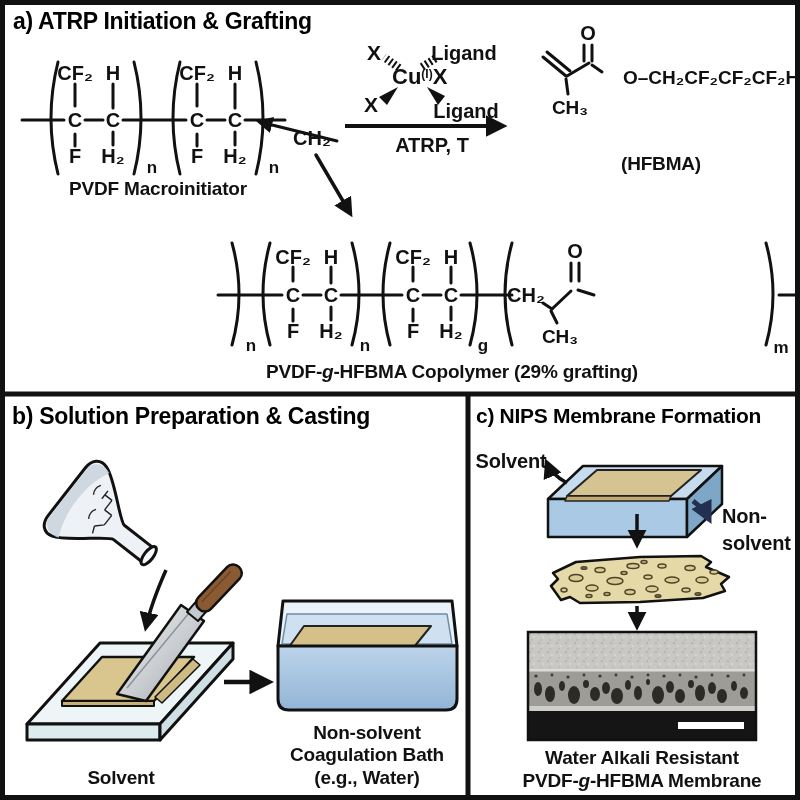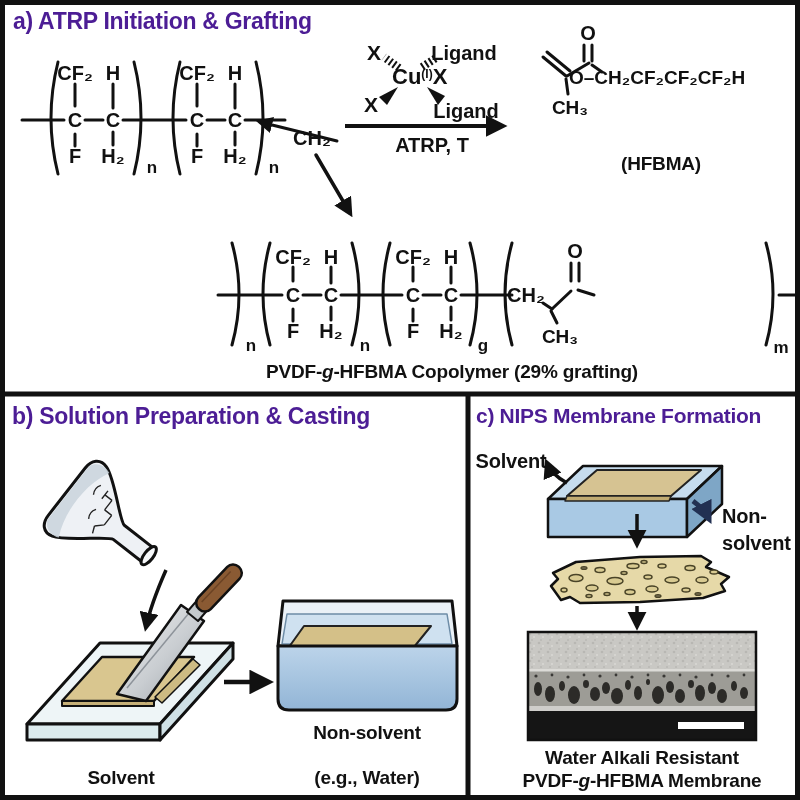--- a/index.html
+++ b/index.html
@@ -2,21 +2,21 @@
 <html><head>
 <meta charset="utf-8">
 <style>
   html,body{margin:0;padding:0;background:#ffffff;}
   #stage{
     position:relative;width:800px;height:800px;background:#ffffff;overflow:hidden;
     font-family:"Liberation Sans","DejaVu Sans",sans-serif;color:#111;
   }
   .t{position:absolute;transform:translate(-50%,-50%);font-weight:bold;white-space:nowrap;color:#111;line-height:1;}
   .lt{position:absolute;transform:translateY(-50%);font-weight:bold;white-space:nowrap;color:#111;line-height:1;}
-  .title{position:absolute;font-weight:bold;white-space:nowrap;color:#4c1d95;line-height:1.05;letter-spacing:-0.3px;}.s17{font-size:17px}.s19{font-size:19px}.s20{font-size:20px}
+  .title{position:absolute;font-weight:bold;white-space:nowrap;color:#000000;line-height:1.05;letter-spacing:-0.3px;}.s17{font-size:17px}.s19{font-size:19px}.s20{font-size:20px}
   .s21{font-size:21px}.s23{font-size:23px}
   .it{font-style:italic}
   sup.ox{font-size:12px;vertical-align:6px;font-weight:bold;}
   svg{position:absolute;left:0;top:0;}
   .cap{letter-spacing:-0.2px}
 </style>
 </head>
 <body>
 
 <div id="stage">
@@ -292,30 +292,31 @@
 
 <div class="t s20" style="left:197px;top:73px">CF₂</div>
 <div class="t s20" style="left:235px;top:73px">H</div>
 <div class="t s20" style="left:197px;top:120px">C</div>
 <div class="t s20" style="left:235px;top:120px">C</div>
 <div class="t s20" style="left:197px;top:156px">F</div>
 <div class="t s20" style="left:235px;top:156px">H₂</div>
 <div class="t s17" style="left:274px;top:167px">n</div>
 
 <div class="t s20" style="left:312px;top:138px">CH₂</div>
+<div class="t s19 cap" style="left:158px;top:188px">PVDF Macroinitiator</div>
 
 <div class="t s21" style="left:374px;top:52px">X</div>
 <div class="t s20" style="left:464px;top:53px">Ligand</div>
 <div class="lt" style="left:392px;top:77px;font-size:22px"><span>Cu</span><sup class="ox">(I)</sup><span>X</span></div>
 <div class="t s21" style="left:371px;top:104px">X</div>
 <div class="t s20" style="left:466px;top:111px">Ligand</div>
 <div class="t s20" style="left:432px;top:145px">ATRP, T</div>
 
 <div class="t s20" style="left:588px;top:33px">O</div>
-<div class="lt s19" style="left:569px;top:77px">O–CH₂CF₂CF₂CF₂H</div>
+<div class="lt s19" style="left:623px;top:77px">O–CH₂CF₂CF₂CF₂H</div>
 <div class="t s19" style="left:570px;top:107px">CH₃</div>
 <div class="t s19 cap" style="left:661px;top:163px">(HFBMA)</div>
 
 <div class="t s17" style="left:251px;top:345px">n</div>
 <div class="t s20" style="left:293px;top:257px">CF₂</div>
 <div class="t s20" style="left:331px;top:257px">H</div>
 <div class="t s20" style="left:293px;top:295px">C</div>
 <div class="t s20" style="left:331px;top:295px">C</div>
 <div class="t s20" style="left:293px;top:331px">F</div>
 <div class="t s20" style="left:331px;top:331px">H₂</div>
@@ -332,20 +333,21 @@
 <div class="t s20" style="left:526px;top:295px">CH₂</div>
 <div class="t s20" style="left:575px;top:251px">O</div>
 <div class="t s19" style="left:560px;top:336px">CH₃</div>
 <div class="t s17" style="left:781px;top:347px">m</div>
 
 <div class="t s19 cap" style="left:452px;top:371px"><span>PVDF-</span><span class="it">g</span><span>-HFBMA Copolymer (29% grafting)</span></div>
 
 <div class="title s23" style="left:12px;top:404px">b) Solution Preparation &amp; Casting</div>
 <div class="t s19 cap" style="left:121px;top:777px">Solvent</div>
 <div class="t s19 cap" style="left:367px;top:732px">Non-solvent</div>
+<div class="t s19 cap" style="left:367px;top:754px">Coagulation Bath</div>
 <div class="t s19 cap" style="left:367px;top:777px">(e.g., Water)</div>
 
 <div class="title s21" style="left:476px;top:405px">c) NIPS Membrane Formation</div>
 <div class="t s20 cap" style="left:511px;top:461px">Solvent</div>
 <div class="lt s20 cap" style="left:722px;top:516px">Non-</div>
 <div class="lt s20 cap" style="left:722px;top:543px">solvent</div>
 <div class="t s19 cap" style="left:642px;top:757px">Water Alkali Resistant</div>
 <div class="t s19 cap" style="left:642px;top:780px"><span>PVDF-</span><span class="it">g</span><span>-HFBMA Membrane</span></div>
 
 </div>

